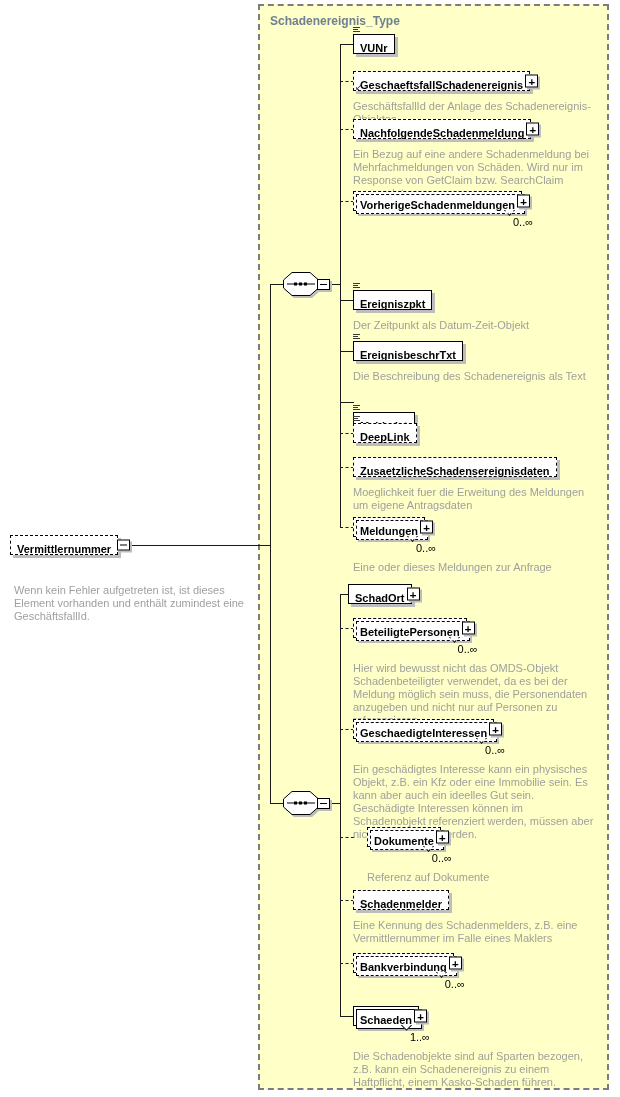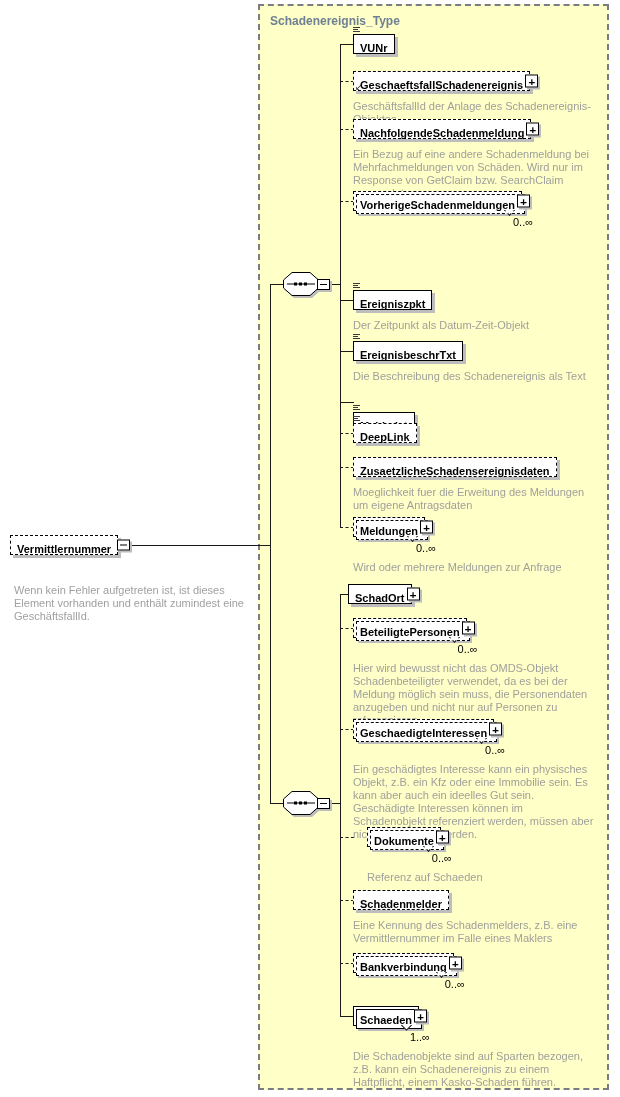--- a/index.html
+++ b/index.html
@@ -228,21 +228,21 @@
     <div class="desc">Moeglichkeit fuer die Erweitung des Meldungen um eigene Antragsdaten</div>
   </div>
 
   <div class="row" style="left:353px;top:517px;">
     <span class="shape dashed multi">
       <span class="ename">Meldungen</span>
       <span class="plus">+</span>
       <span class="tail"></span>
       <span class="occ">0..∞</span>
     </span>
-    <div class="desc descfar">Wird oder mehrere Meldungen zur Anfrage</div>
+    <div class="desc descfar">Eine oder dieses Meldungen zur Anfrage</div>
   </div>
 
   <div class="row" style="left:348px;top:584px;">
     <span class="shape">
       <span class="ename">SchadOrt</span>
       <span class="plus">+</span>
     </span>
   </div>
 
   <div class="row" style="left:353px;top:618px;">
@@ -265,21 +265,21 @@
     <div class="desc descfar">Ein geschädigtes Interesse kann ein physisches Objekt, z.B. ein Kfz oder eine Immobilie sein. Es kann aber auch ein ideelles Gut sein. Geschädigte Interessen können im Schadenobjekt referenziert werden, müssen aber nicht referenziert werden.</div>
   </div>
 
   <div class="row" style="left:367px;top:827px;">
     <span class="shape dashed multi">
       <span class="ename">Dokumente</span>
       <span class="plus">+</span>
       <span class="tail"></span>
       <span class="occ">0..∞</span>
     </span>
-    <div class="desc descfar">Referenz auf Schaeden</div>
+    <div class="desc descfar">Referenz auf Dokumente</div>
   </div>
 
   <div class="row" style="left:353px;top:890px;">
     <span class="shape dashed">
       <span class="ename">Schadenmelder</span>
     </span>
     <div class="desc">Eine Kennung des Schadenmelders, z.B. eine Vermittlernummer im Falle eines Maklers</div>
   </div>
 
   <div class="row" style="left:353px;top:953px;">

